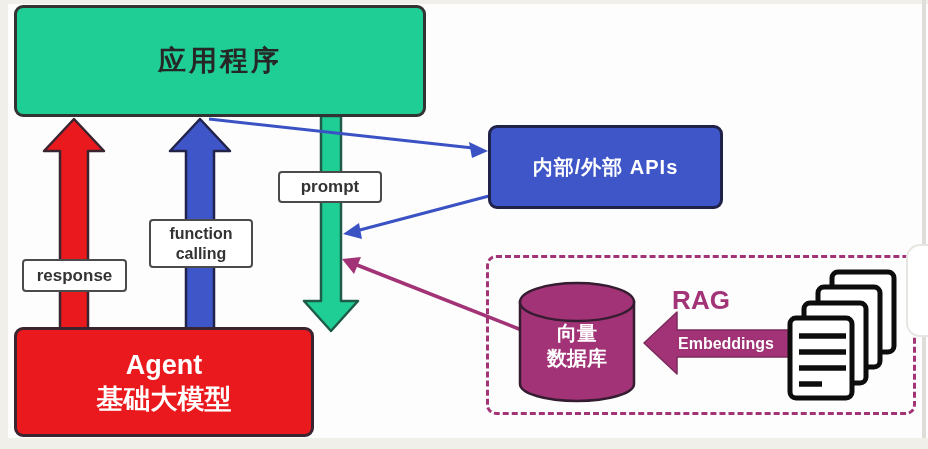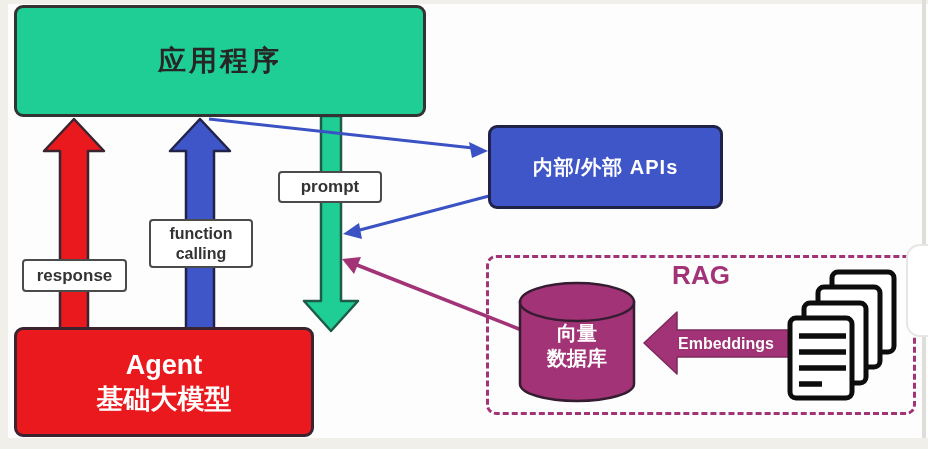--- a/index.html
+++ b/index.html
@@ -172,21 +172,21 @@
     <span>function</span>
     <span>calling</span>
   </div>
   <div class="flow-label lbl-response">
     <span>response</span>
   </div>
   <div class="flow-label lbl-prompt">
     <span>prompt</span>
   </div>
 
-  <div class="txt rag-title" style="position:absolute;">RAG</div>
+  <div class="txt rag-title" style="position:absolute;margin-top:25px;">RAG</div>
   <div class="txt embeddings-label" style="position:absolute;">Embeddings</div>
   <div class="txt vector-db-label" style="position:absolute;">
     <div>向量</div>
     <div>数据库</div>
   </div>
 
   <div class="frame frame-top"></div>
   <div class="frame frame-left"></div>
   <div class="frame frame-bottom"></div>
   <div class="frame frame-rightline"></div>

